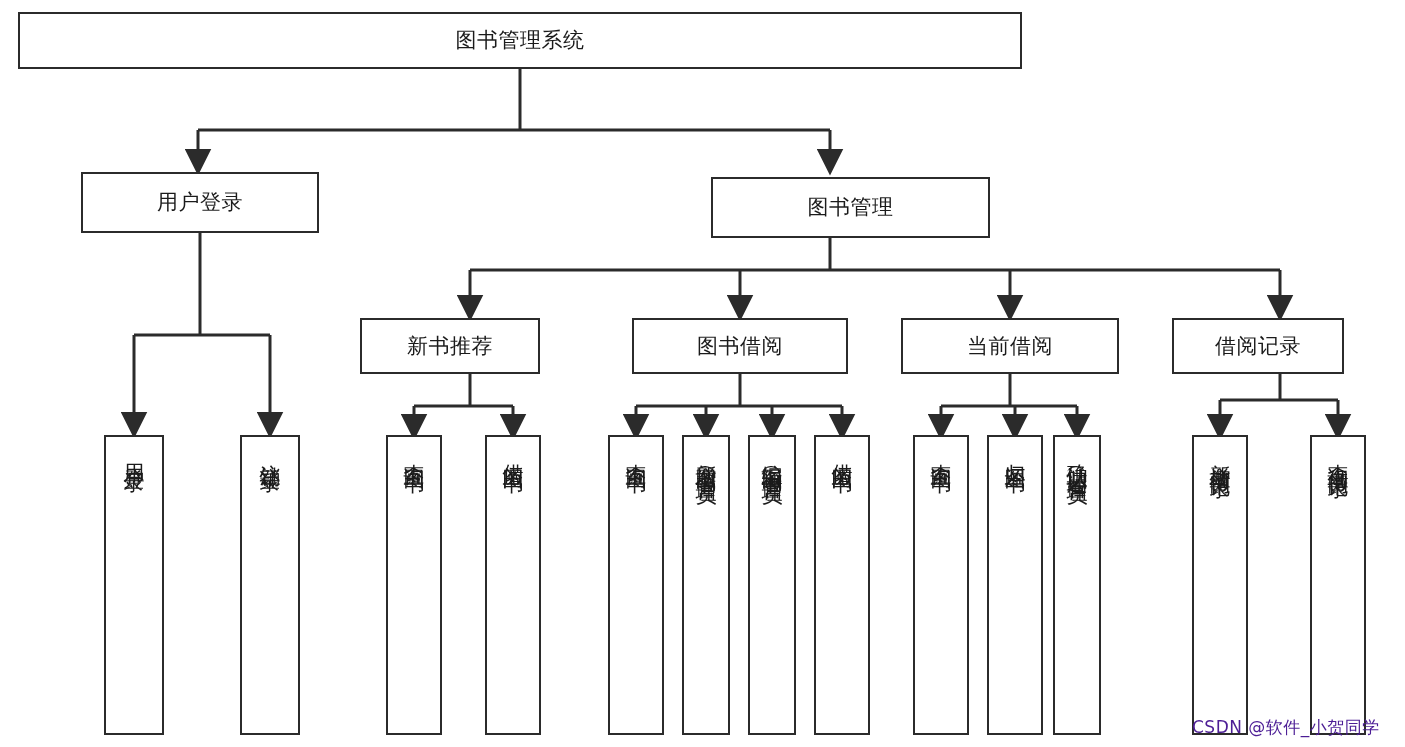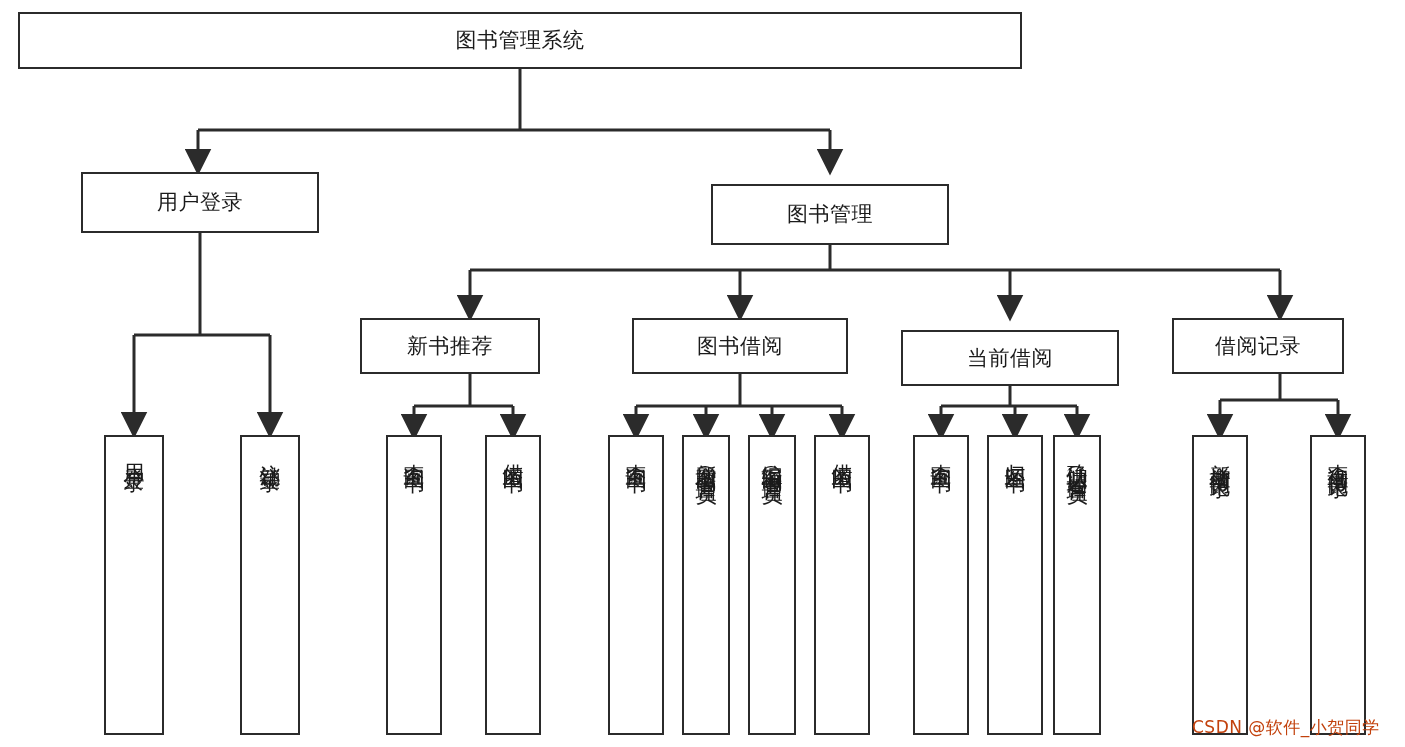--- a/index.html
+++ b/index.html
@@ -53,21 +53,21 @@
   }
   .node.vertical .node-label {
     writing-mode: vertical-rl;
     text-orientation: upright;
     letter-spacing: 3px;
     font-size: 21px;
     white-space: nowrap;
   }
   .watermark {
     position: absolute;
-    color: #c2410c;
+    color: #4c1d95;
     font-size: 17px;
     white-space: nowrap;
     z-index: 5;
     letter-spacing: 0.5px;
     text-align: right;
   }
 </style>
 </head>
 <body>
 
@@ -139,31 +139,31 @@
     </g>
   </svg>
 
   <div class="node horizontal" style="left:18px; top:12px; width:1004px; height:57px;">
     <span class="node-label">图书管理系统</span>
   </div>
 
   <div class="node horizontal" style="left:81px; top:172px; width:238px; height:61px;">
     <span class="node-label">用户登录</span>
   </div>
-  <div class="node horizontal" style="left:711px; top:184px; width:238px; height:61px;">
+  <div class="node horizontal" style="left:711px; top:177px; width:279px; height:61px;">
     <span class="node-label">图书管理</span>
   </div>
 
   <div class="node horizontal" style="left:360px; top:318px; width:180px; height:56px;">
     <span class="node-label">新书推荐</span>
   </div>
   <div class="node horizontal" style="left:632px; top:318px; width:216px; height:56px;">
     <span class="node-label">图书借阅</span>
   </div>
-  <div class="node horizontal" style="left:901px; top:330px; width:218px; height:56px;">
+  <div class="node horizontal" style="left:901px; top:318px; width:218px; height:56px;">
     <span class="node-label">当前借阅</span>
   </div>
   <div class="node horizontal" style="left:1172px; top:318px; width:172px; height:56px;">
     <span class="node-label">借阅记录</span>
   </div>
 
   <div class="node vertical" style="left:104px; top:435px; width:60px; height:300px;">
     <span class="node-label">用户登录</span>
   </div>
   <div class="node vertical" style="left:240px; top:435px; width:60px; height:300px;">

